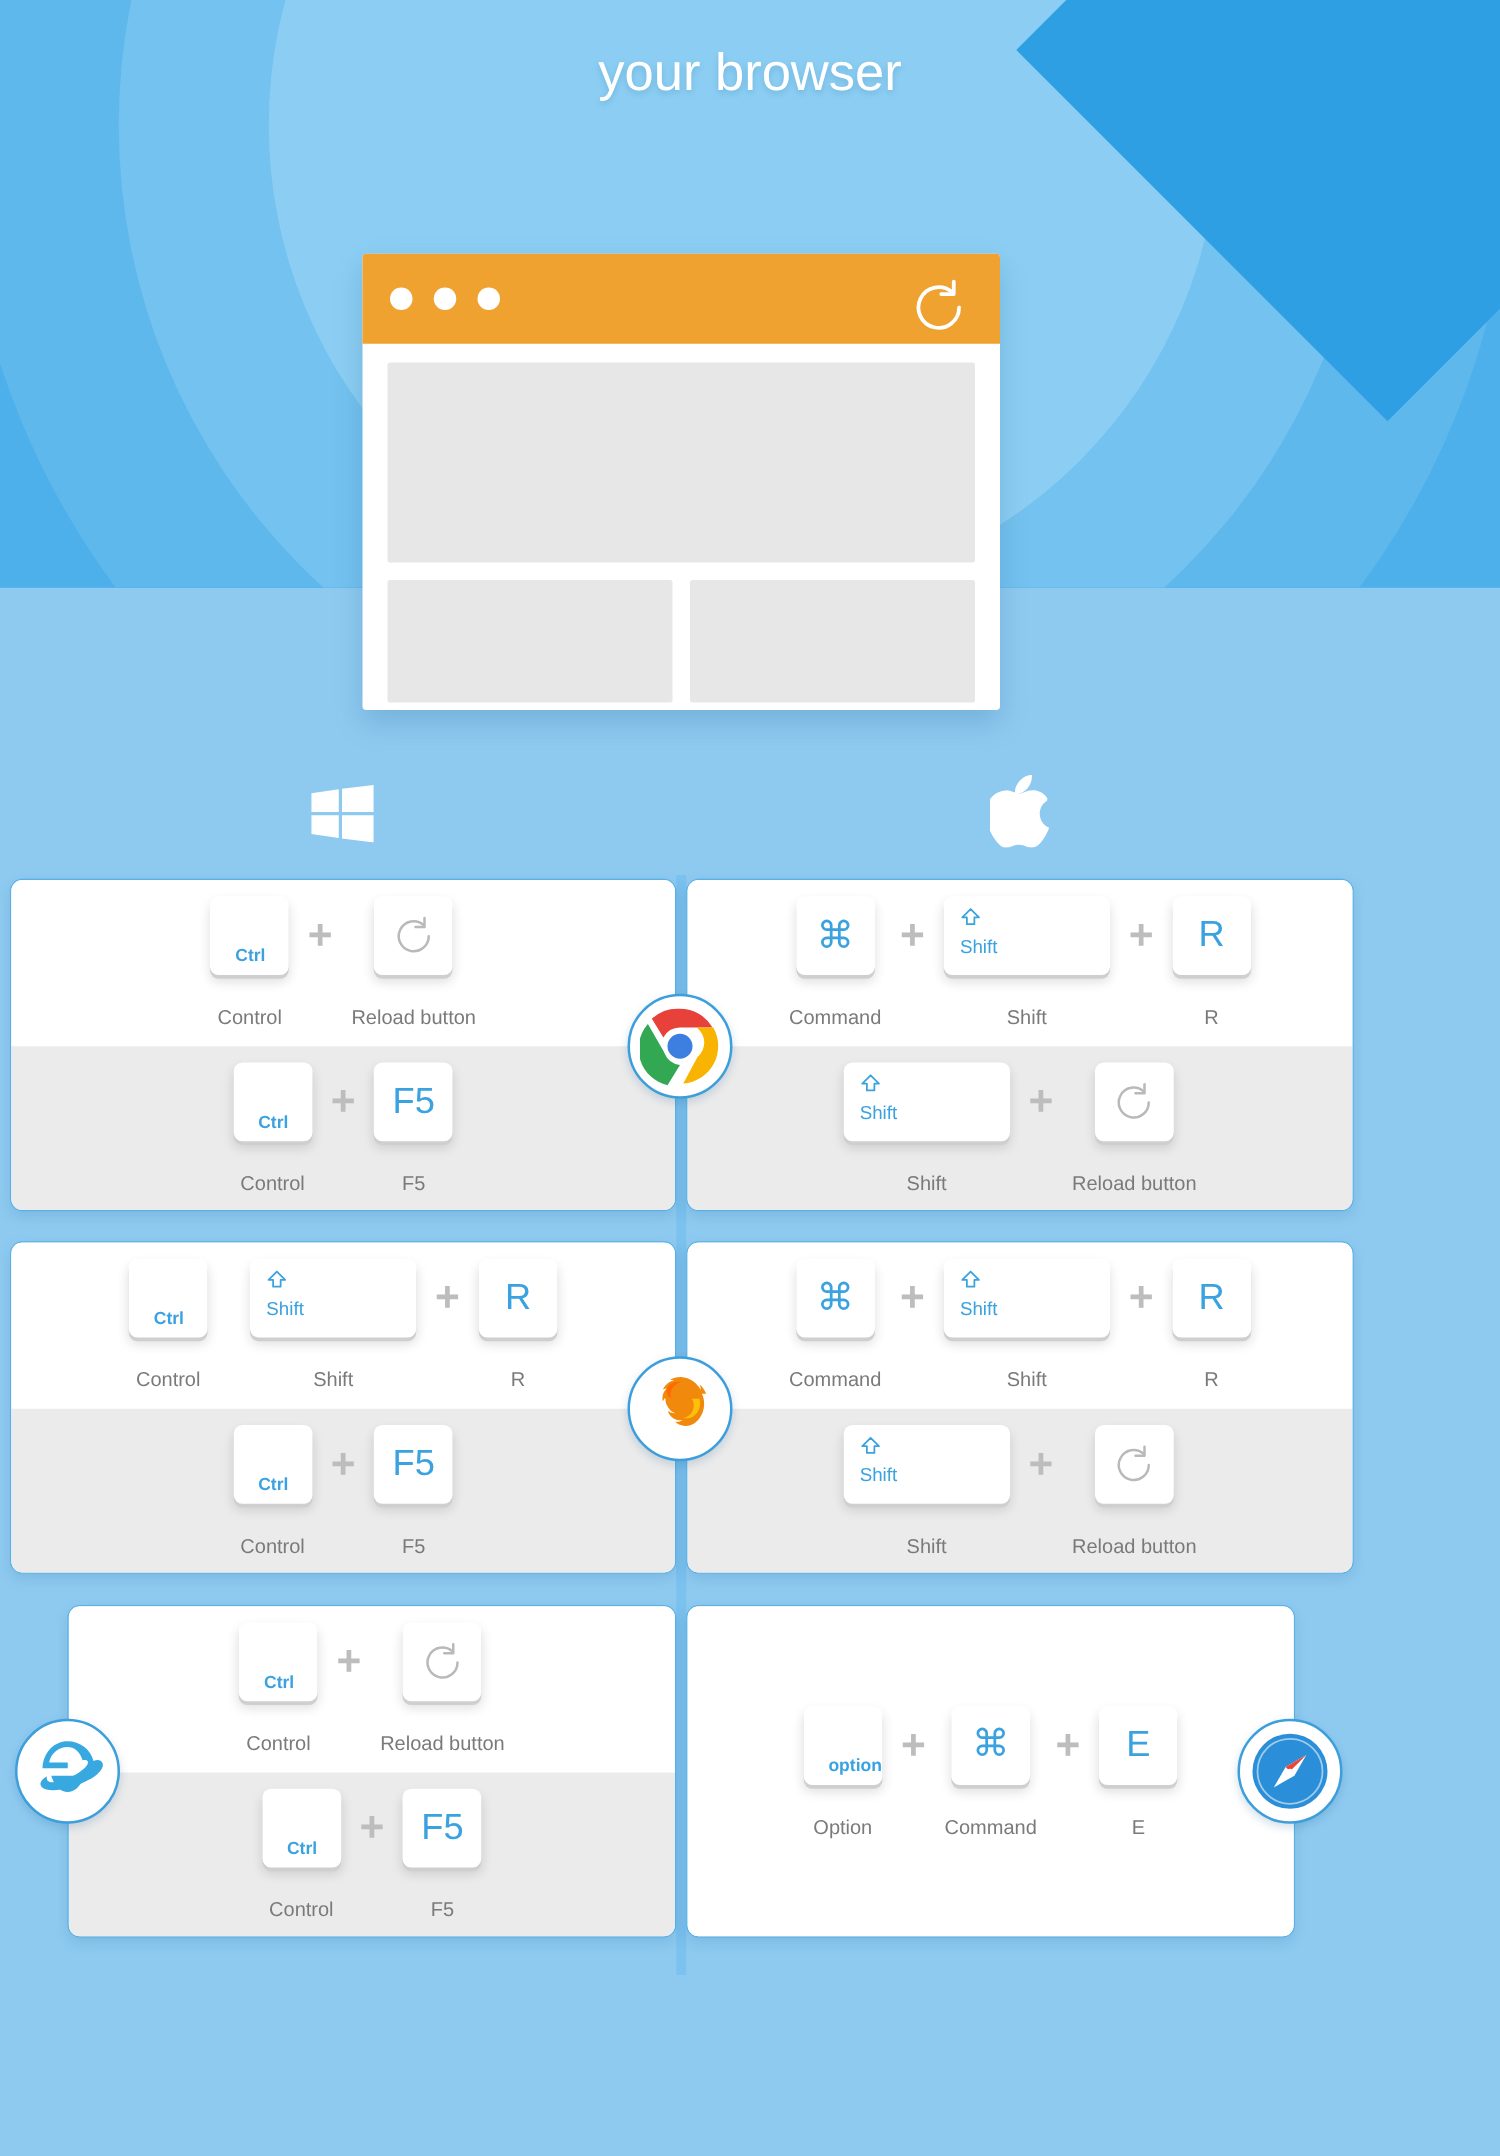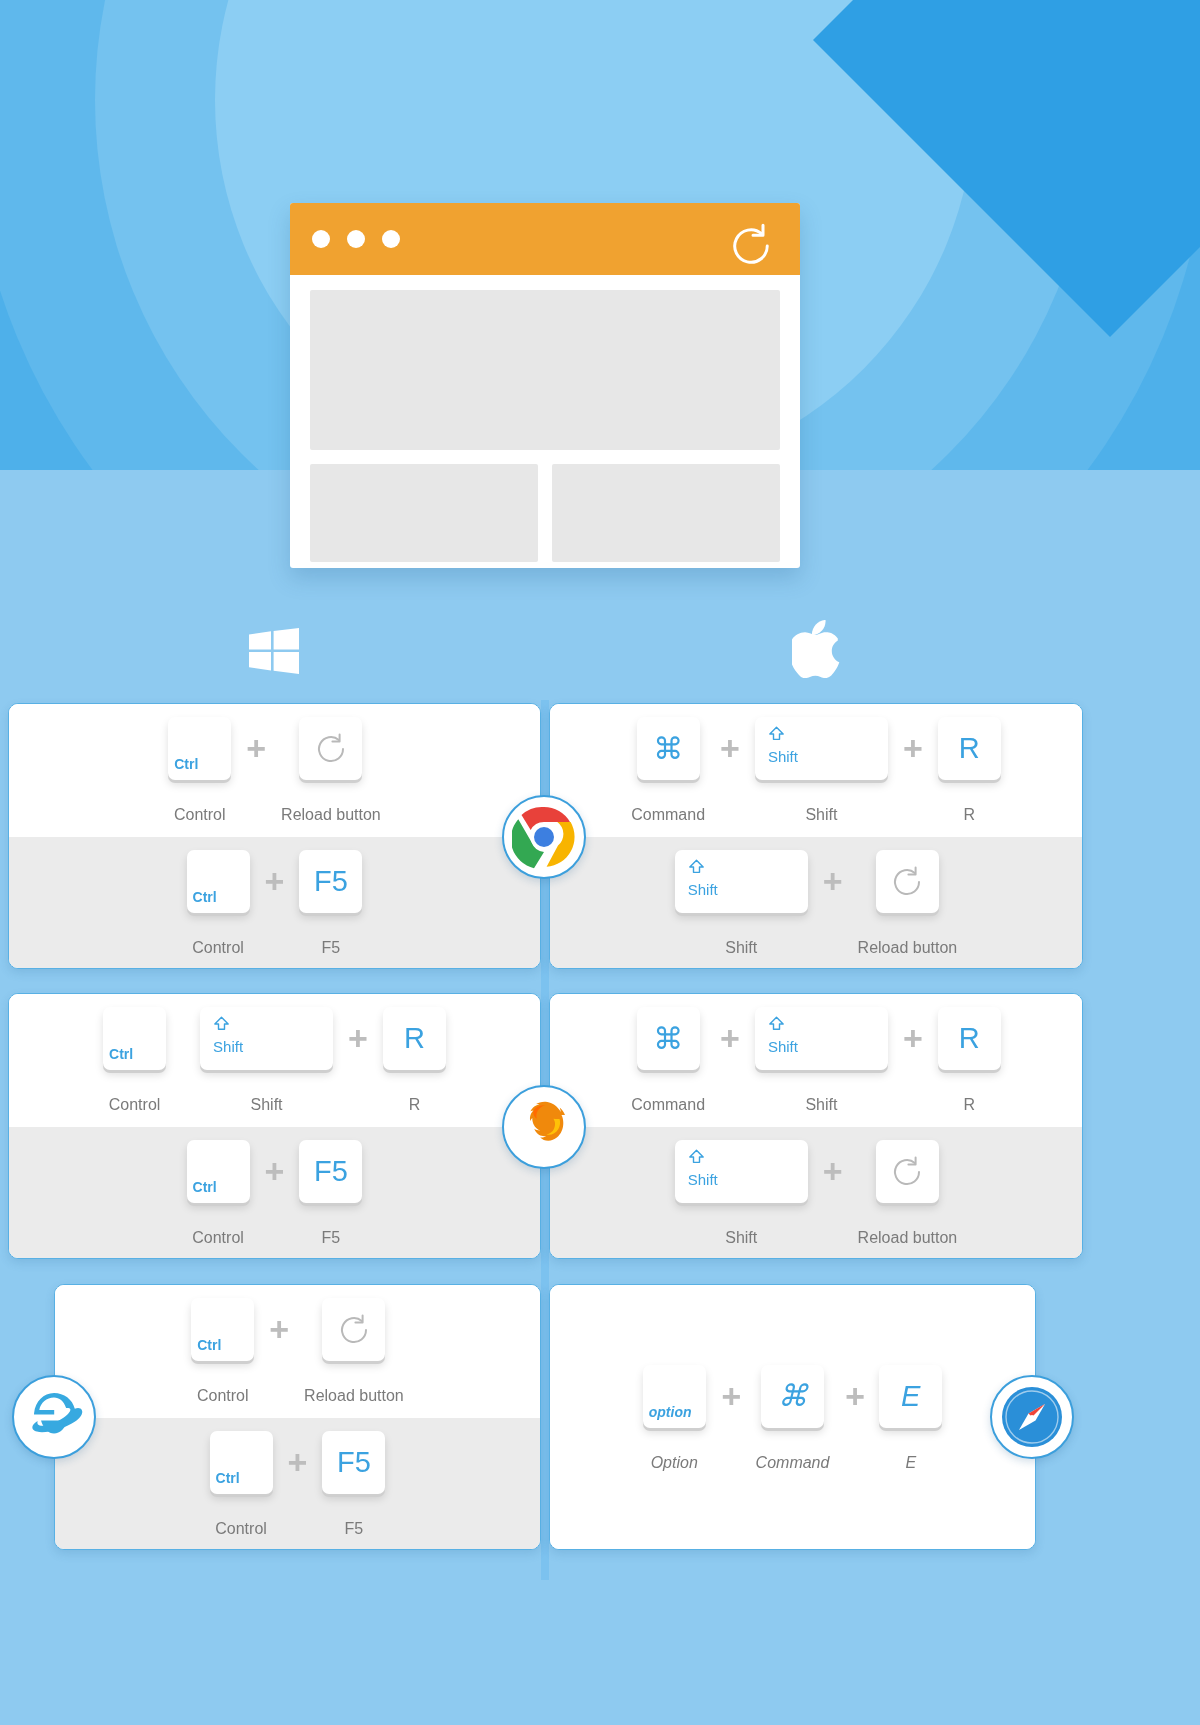--- a/index.html
+++ b/index.html
@@ -84,21 +84,21 @@
   .slot { display: flex; flex-direction: column; align-items: center; }
 
   .key {
     position: relative; background: #ffffff; border-radius: 7px;
     box-shadow: 0 3px 0 0 #cfcfcf, 0 5px 9px rgba(0,0,0,0.13);
     display: flex; flex-direction: column; justify-content: center; align-items: center;
   }
   .key-sq { width: 63px; height: 63px; }
   .key-wide { width: 133px; height: 63px; }
   .key-corner {
-    position: absolute; left: 6px; bottom: 9px;
+    position: absolute; left: 20px; bottom: 9px;
     font-size: 14px; font-weight: bold; color: #3ba2e0; line-height: 1;
   }
   .key-shiftstack {
     position: absolute; left: 13px; top: 9px;
     display: flex; flex-direction: column; align-items: flex-start; line-height: 1;
   }
   .key-shiftstack .sh-label { font-size: 15px; color: #3ba2e0; font-weight: normal; margin-top: 5px; }
   .key-glyph { font-size: 30px; color: #3ba2e0; line-height: 1; font-weight: normal; }
   .key-letter { font-size: 29px; color: #3ba2e0; line-height: 1; }
   .key-f5 { font-size: 29px; color: #3ba2e0; line-height: 1; }
@@ -128,20 +128,21 @@
 
   <div class="hero">
     <div class="ring ring-a"></div>
     <div class="ring ring-b"></div>
     <div class="ring ring-c"></div>
     <div class="ring ring-d"></div>
     <div class="corner-wedge2"></div>
   </div>
 
   <div class="title-wrap">
+    <div class="title-sub">your browser</div>
   </div>
 
   <div class="browser">
     <div class="browser-bar">
       <div class="dot"></div>
       <div class="dot"></div>
       <div class="dot"></div>
       <div class="reload-big">
         <svg viewBox="0 0 40 40" width="50" height="50">
           <path d="M33 20a13 13 0 1 1-4.6-9.9" fill="none" stroke="#ffffff" stroke-width="2.4" stroke-linecap="round"></path>
@@ -409,21 +410,21 @@
             <div class="plus">+</div>
             <div class="slot">
               <div class="key key-sq">
                 <span class="key-f5">F5</span>
               </div>
               <div class="caption">F5</div>
             </div>
           </div>
         </div>
       </div>
-      <div class="card" style="left: 549px; top: 1284px; width: 487px; height: 266px; font-style: italic;">
+      <div class="card" style="left: 549px; top: 1284px; width: 487px; height: 266px;">
         <div class="row row-top" style="height: 266px;">
           <div class="combo">
             <div class="slot">
               <div class="key key-sq">
                 <span class="key-corner">option</span>
               </div>
               <div class="caption">Option</div>
             </div>
             <div class="plus">+</div>
             <div class="slot">

